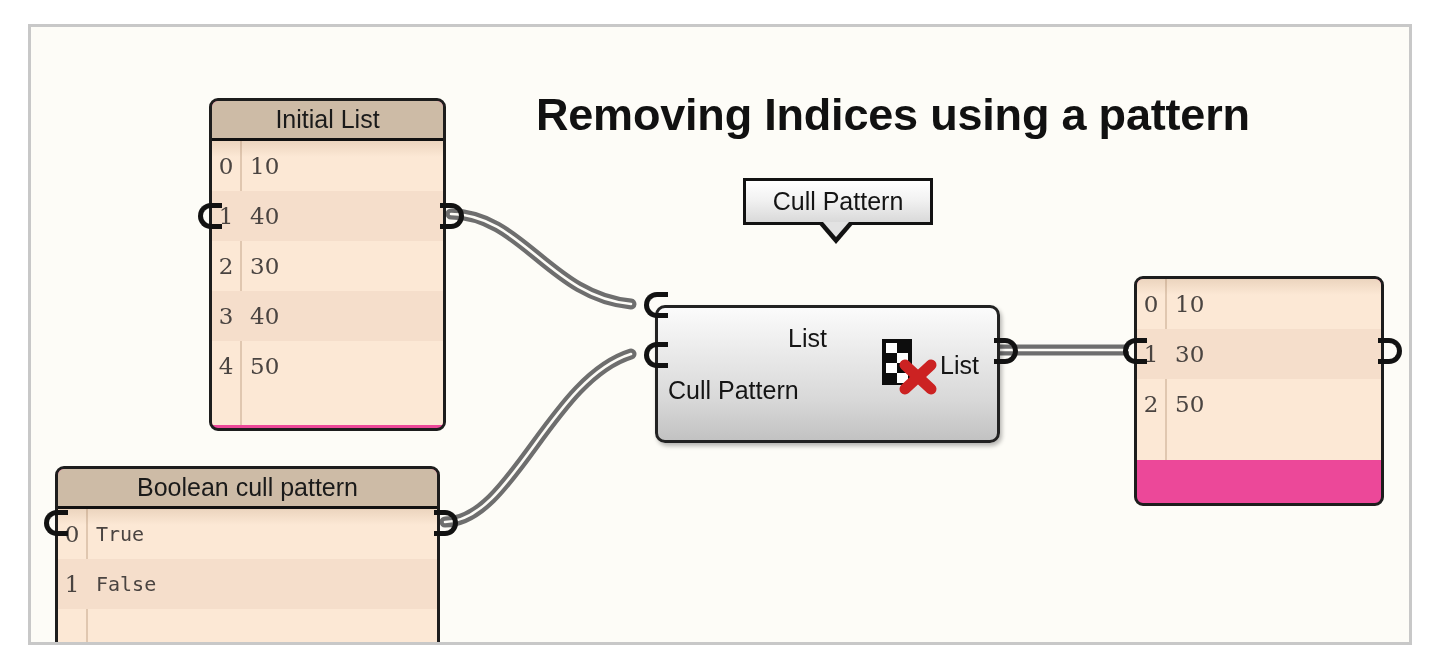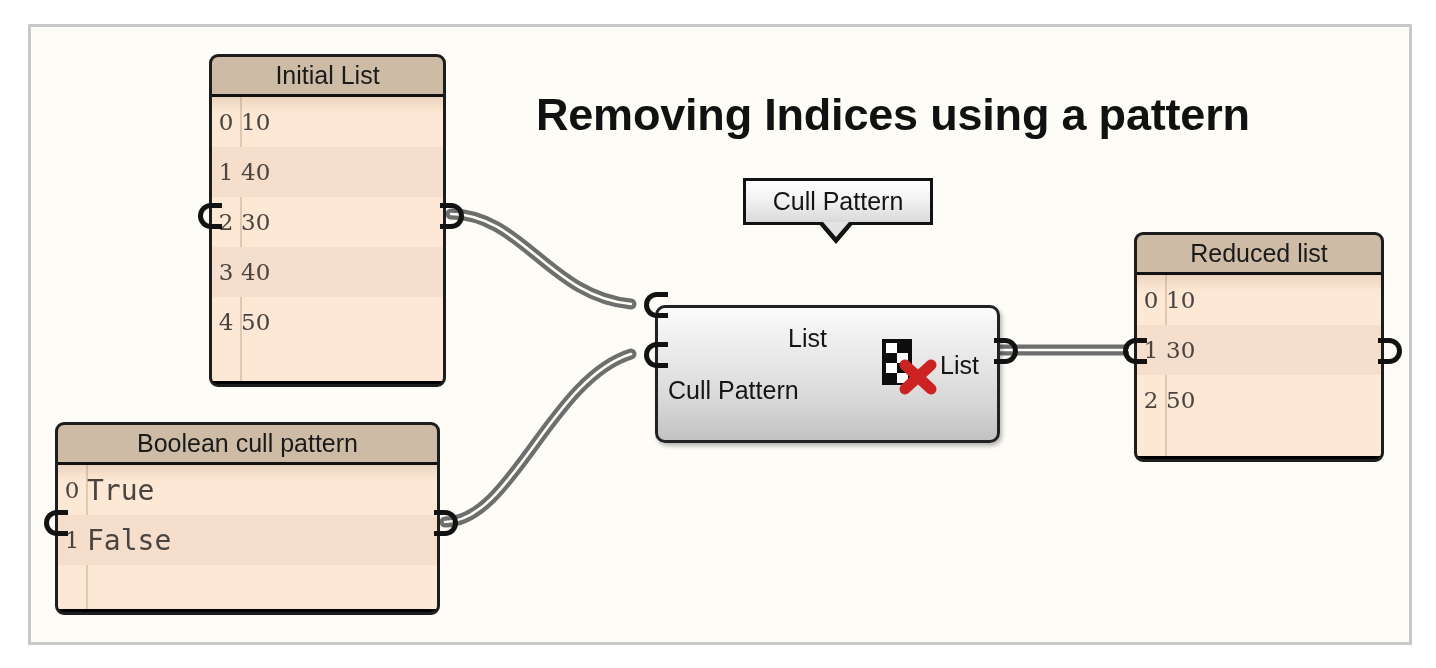--- a/index.html
+++ b/index.html
@@ -45,25 +45,26 @@
     font-size: 45px;
     font-weight: bold;
     color: #111111;
     letter-spacing: -0.2px;
     white-space: nowrap;
   }
 
   
   .panel {
     position: absolute;
-    background: #000000;
+    background: #ec4899;
     border: 3.5px solid #1d1d1d;
     border-radius: 9px;
     box-sizing: border-box;
     overflow: hidden;
+    margin-top: 44px;
   }
   .panel-header {
     height: 40px;
     background: #cdbba6;
     border-bottom: 3px solid #111111;
     display: flex;
     align-items: center;
     justify-content: center;
     font-size: 25px;
     color: #1a1a1a;
@@ -104,28 +105,28 @@
   .panel-row.alt { background: #f5decb; }
   .row-index {
     width: 28px;
     text-align: center;
     font-family: "DejaVu Serif", serif;
     font-size: 23px;
     color: #4a4441;
     box-sizing: border-box;
   }
   .row-value {
-    padding-left: 1px;
+    padding-left: 10px;
     font-family: "DejaVu Serif", serif;
     font-size: 23px;
     color: #4a4441;
   }
   .row-value.mono {
     font-family: "DejaVu Sans Mono", monospace;
-    font-size: 28px;
+    font-size: 20px;
   }
 
   
   .port {
     position: absolute;
     width: 24px;
     height: 26px;
     border: 5px solid #121212;
     box-sizing: border-box;
     background: transparent;
@@ -276,21 +277,20 @@
       <div class="panel-row alt">
         <span class="row-index">1</span>
         <span class="row-value mono">False</span>
       </div>
     </div>
   </div>
   <div class="port left" style="left:13px;  top:483px;"></div>
   <div class="port right" style="left:403px; top:483px;"></div>
 
   <div class="panel" id="panel-reduced-list" style="left:1103px; top:205px; width:250px; height:230px;">
-    <div class="panel-header">Reduced list</div>
     <div class="panel-body">
       <div class="panel-row">
         <span class="row-index">0</span>
         <span class="row-value">10</span>
       </div>
       <div class="panel-row alt">
         <span class="row-index">1</span>
         <span class="row-value">30</span>
       </div>
       <div class="panel-row">

